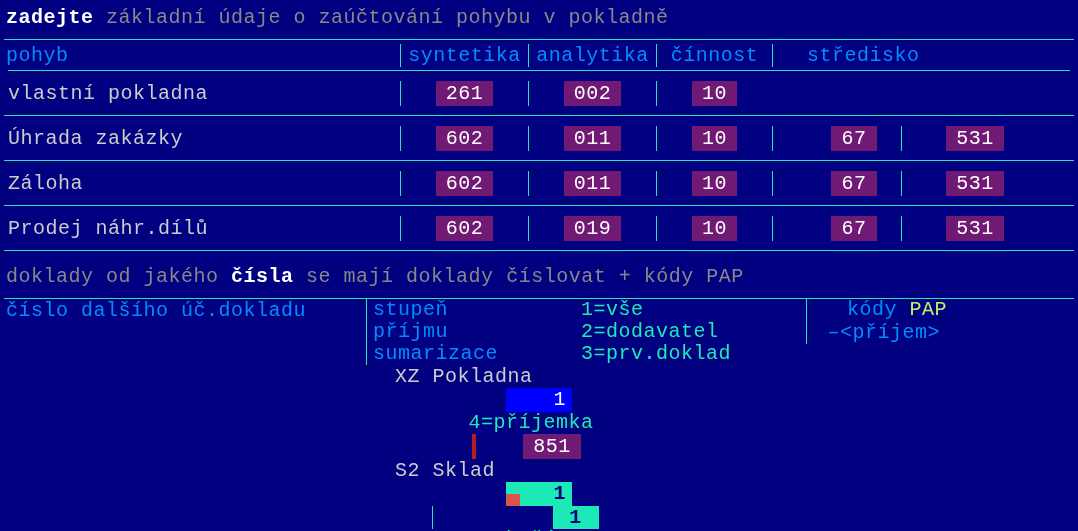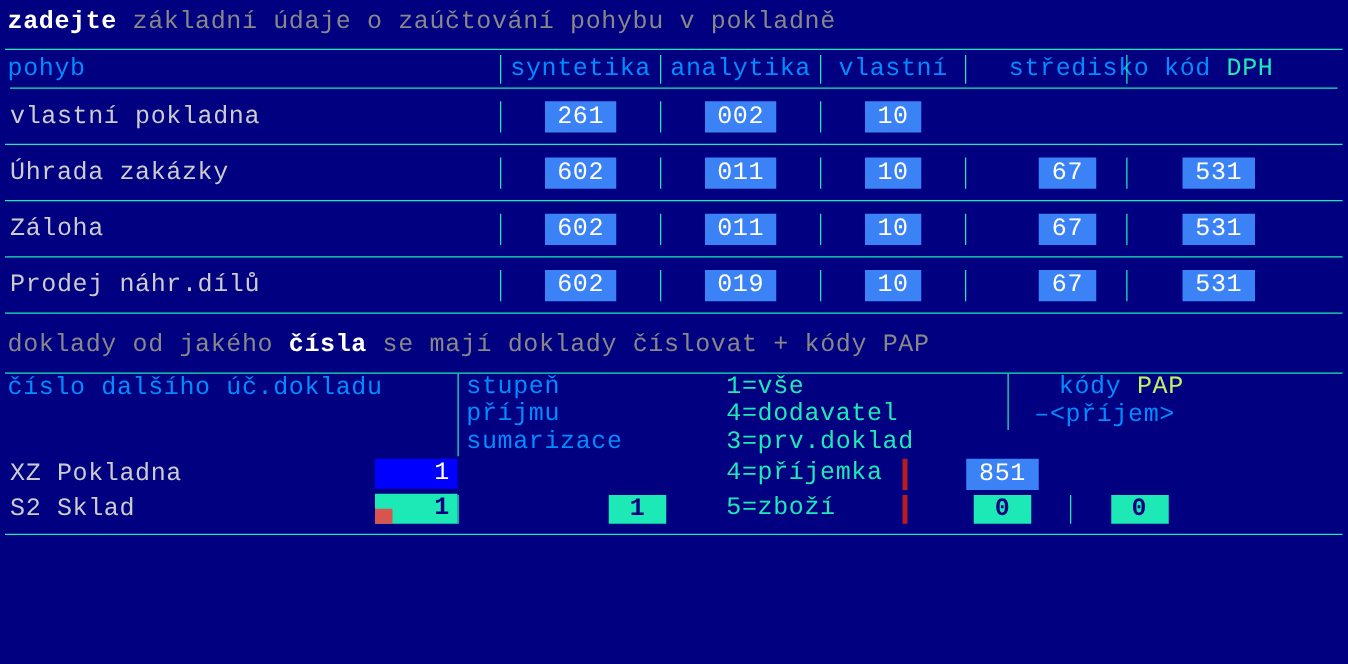--- a/index.html
+++ b/index.html
@@ -43,21 +43,21 @@
   .c3 { width: 116px; text-align: center; border-left: 1px solid #1de9b6; }
   .c4 { width: 129px; text-align: center; border-left: 1px solid #1de9b6; padding-left: 34px; }
   .c5 { width: 147px; text-align: center; border-left: 1px solid #1de9b6; }
   .c5 .hdr2 { color: #1de9b6; }
   .row-name {
     color: #ccc;
     padding-left: 4px;
   }
   .field {
     display: inline-block;
-    background: #3b82f6;
+    background: #701a75;
     color: #fff;
     padding: 1px 10px;
     text-align: right;
   }
   
   .section2 {
     padding: 0 4px;
   }
   .sec2-head {
     display: flex;
@@ -68,20 +68,21 @@
   .sec2-col-a { width: 362px; padding-left: 2px; }
   .sec2-col-b { width: 215px; border-left: 1px solid #1de9b6; padding-left: 6px; line-height: 1.1;}
   .sec2-col-c { width: 225px; color: #1de9b6; line-height: 1.1; }
   .sec2-col-d { width: 134px; text-align: center; border-left: 1px solid #1de9b6; }
   .sec2-col-e { width: 110px; text-align: center; border-left: 1px solid #1de9b6; }
   .sec2-col-d .lbl, .sec2-col-e .lbl { display:block;text-align:right; }
   .subrow {
     display: flex;
     align-items: center;
     min-height: 28px;
+    flex-direction: column;
   }
   .subrow .nm { width: 296px; color: #ccc; padding-left: 4px; }
   .subrow .val {
     width: 66px; text-align: right; color: #fff;
     background: #0000ff; padding-right: 6px; height: 24px; line-height:24px;
   }
   .subrow .val.active {
     background: #1de9b6;
     color: #000080;
     font-weight: bold;
@@ -111,26 +112,22 @@
   <span class="rest">základní údaje o zaúčtování pohybu v pokladně</span>
 </div>
 
 <div class="hr"></div>
 
 <div class="tbl">
   <div class="row header">
     <div class="c-name">pohyb</div>
     <div class="c1">syntetika</div>
     <div class="c2">analytika</div>
-    <div class="c3">vlastní</div>
+    <div class="c3">čínnost</div>
     <div class="c4">středisko</div>
-    <div class="c5">
-      <span>kód</span>
-      <span class="hdr2">DPH</span>
-    </div>
   </div>
   <div class="hr"></div>
   <div id="rows">
       <div class="row">
         <div class="c-name row-name">vlastní pokladna</div>
         <div class="c1"><span class="field">261</span></div>
         <div class="c2"><span class="field">002</span></div>
         <div class="c3"><span class="field">10</span></div>
         <div class="c4"></div>
         <div class="c5"></div>
@@ -178,21 +175,21 @@
 <div class="section2">
   <div class="sec2-head">
     <div class="sec2-col-a">číslo dalšího úč.dokladu</div>
     <div class="sec2-col-b">
       <div>stupeň</div>
       <div>příjmu</div>
       <div>sumarizace</div>
     </div>
     <div class="sec2-col-c">
       <div>1=vše</div>
-      <div>4=dodavatel</div>
+      <div>2=dodavatel</div>
       <div>3=prv.doklad</div>
     </div>
     <div class="sec2-col-d hdr-kody-wrap">
       <div class="pap-hdr" style="position:absolute; top:-1px; left:40px; white-space:nowrap;">
         <span>kódy</span>
         <span class="g">PAP</span>
       </div>
       <span class="lbl" style="margin-top:22px;">–&lt;příjem&gt;</span>
     </div>
   </div>

